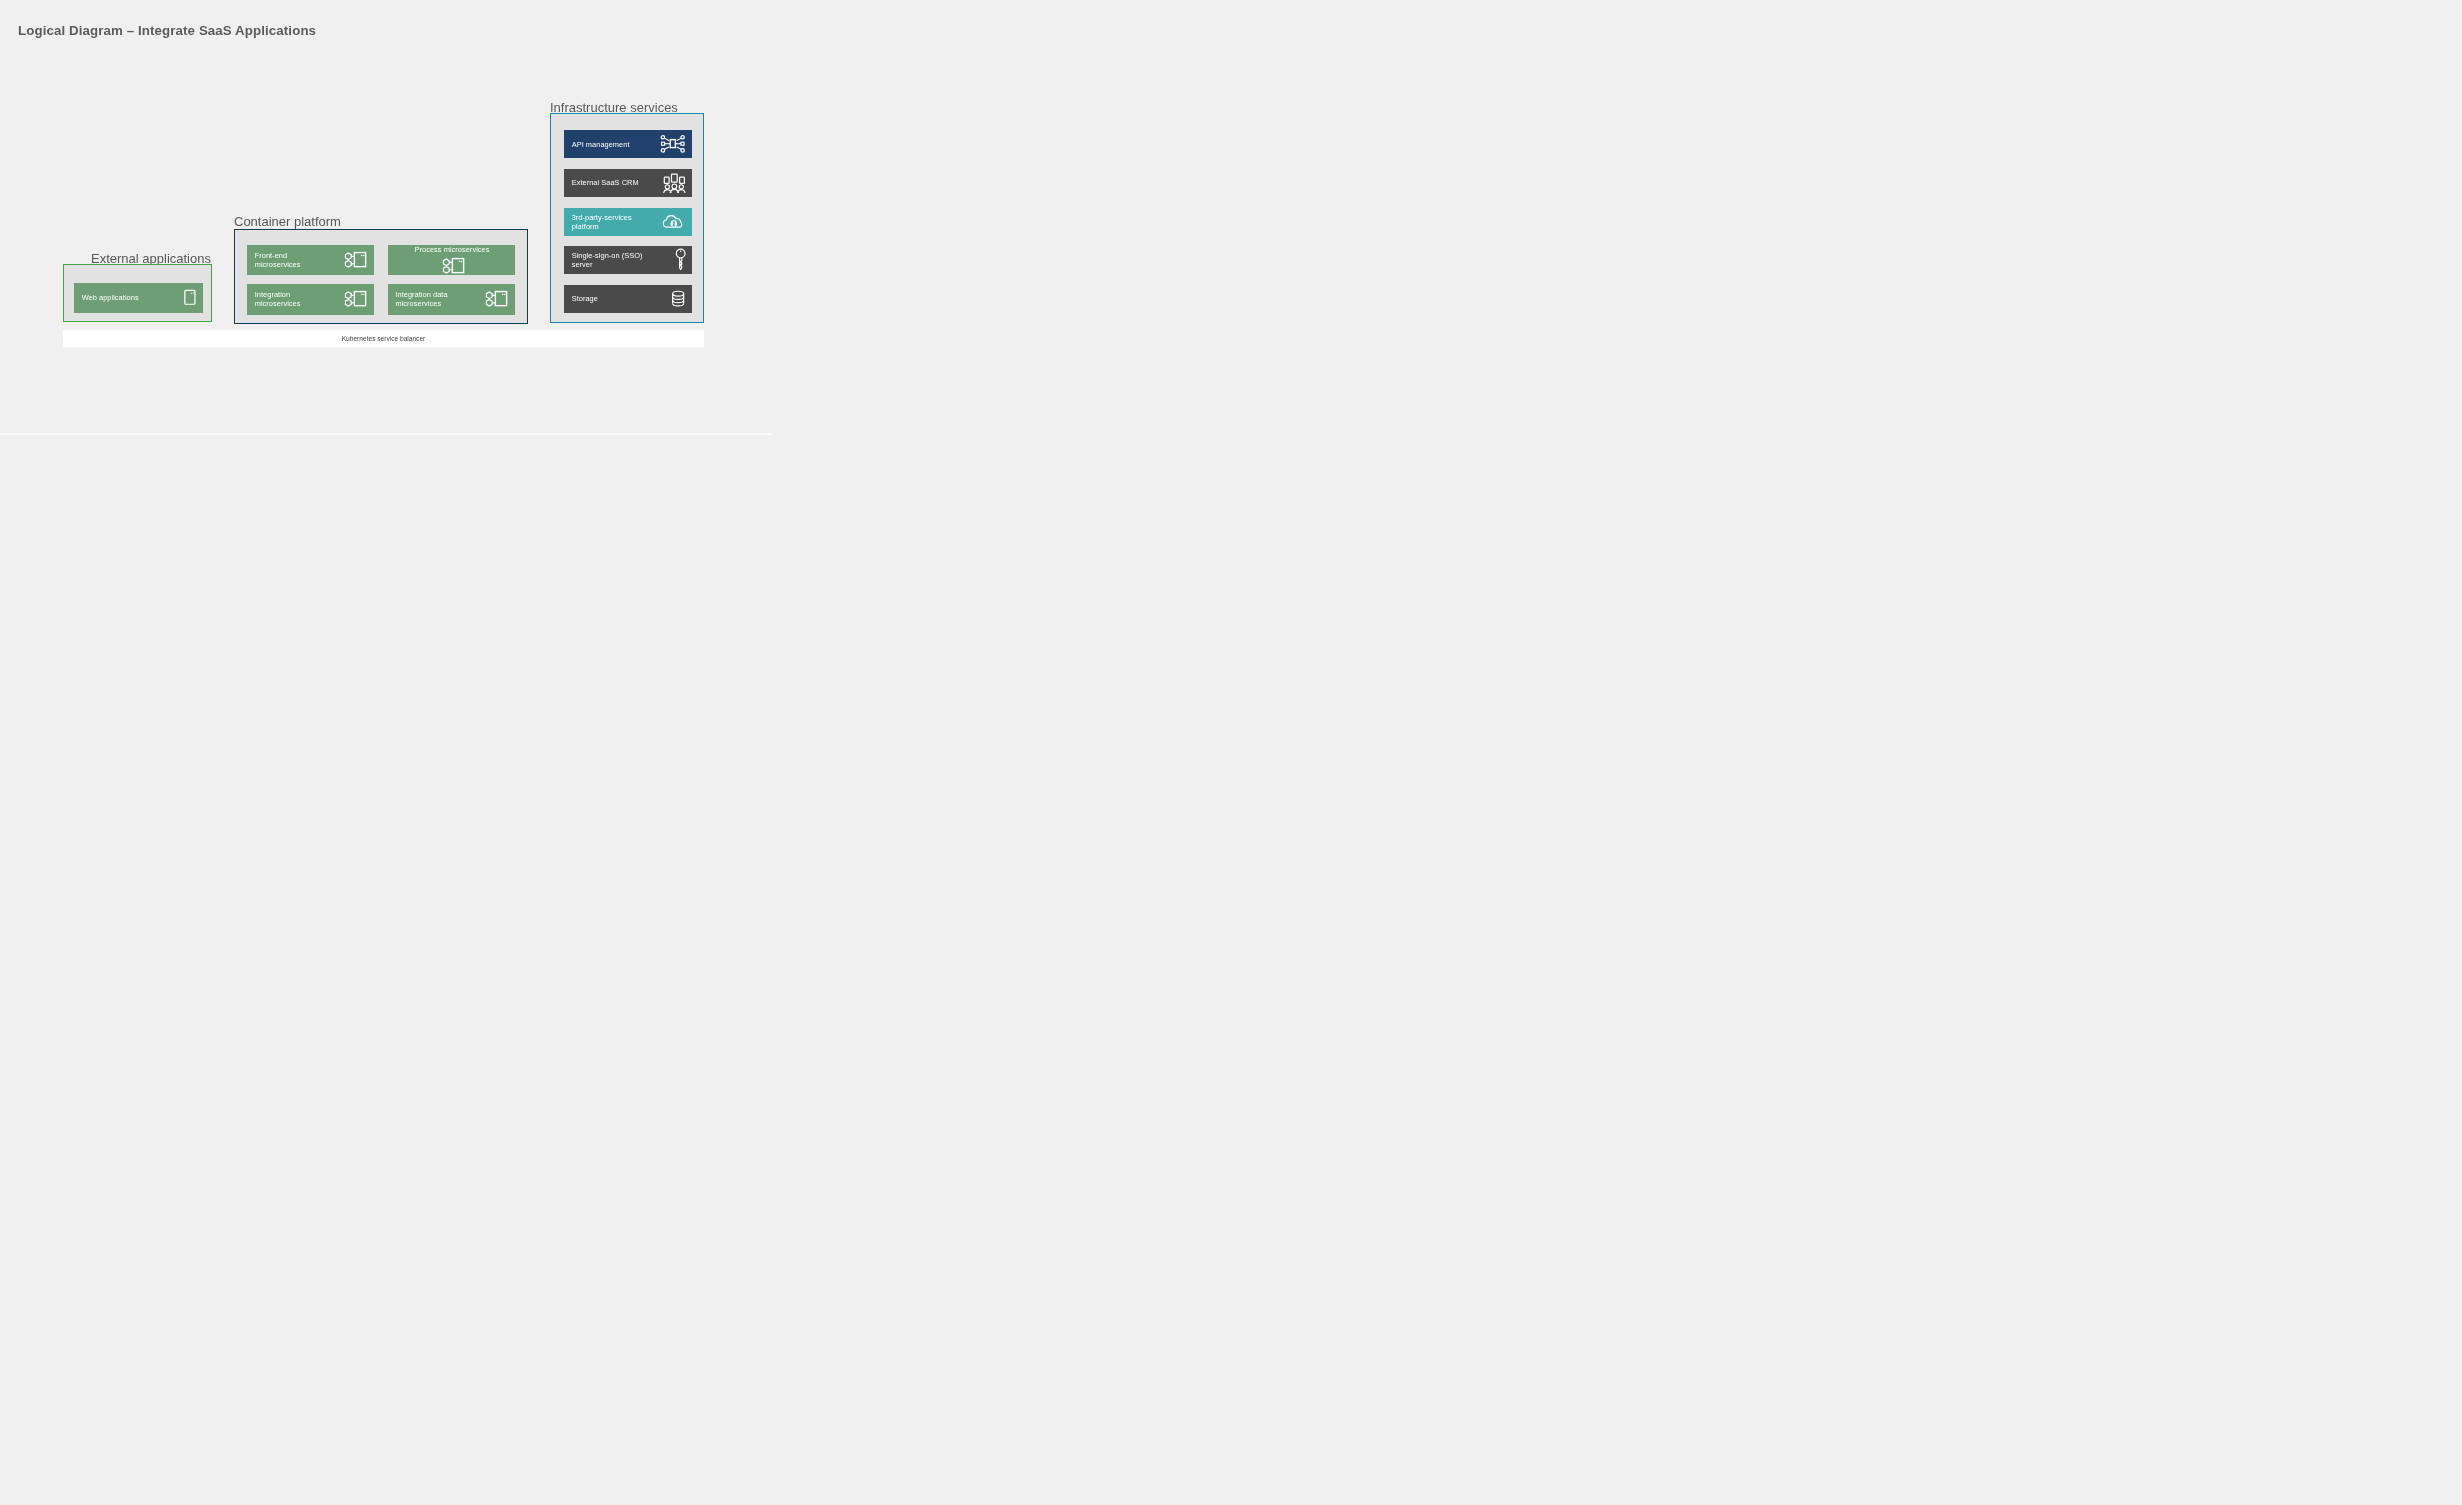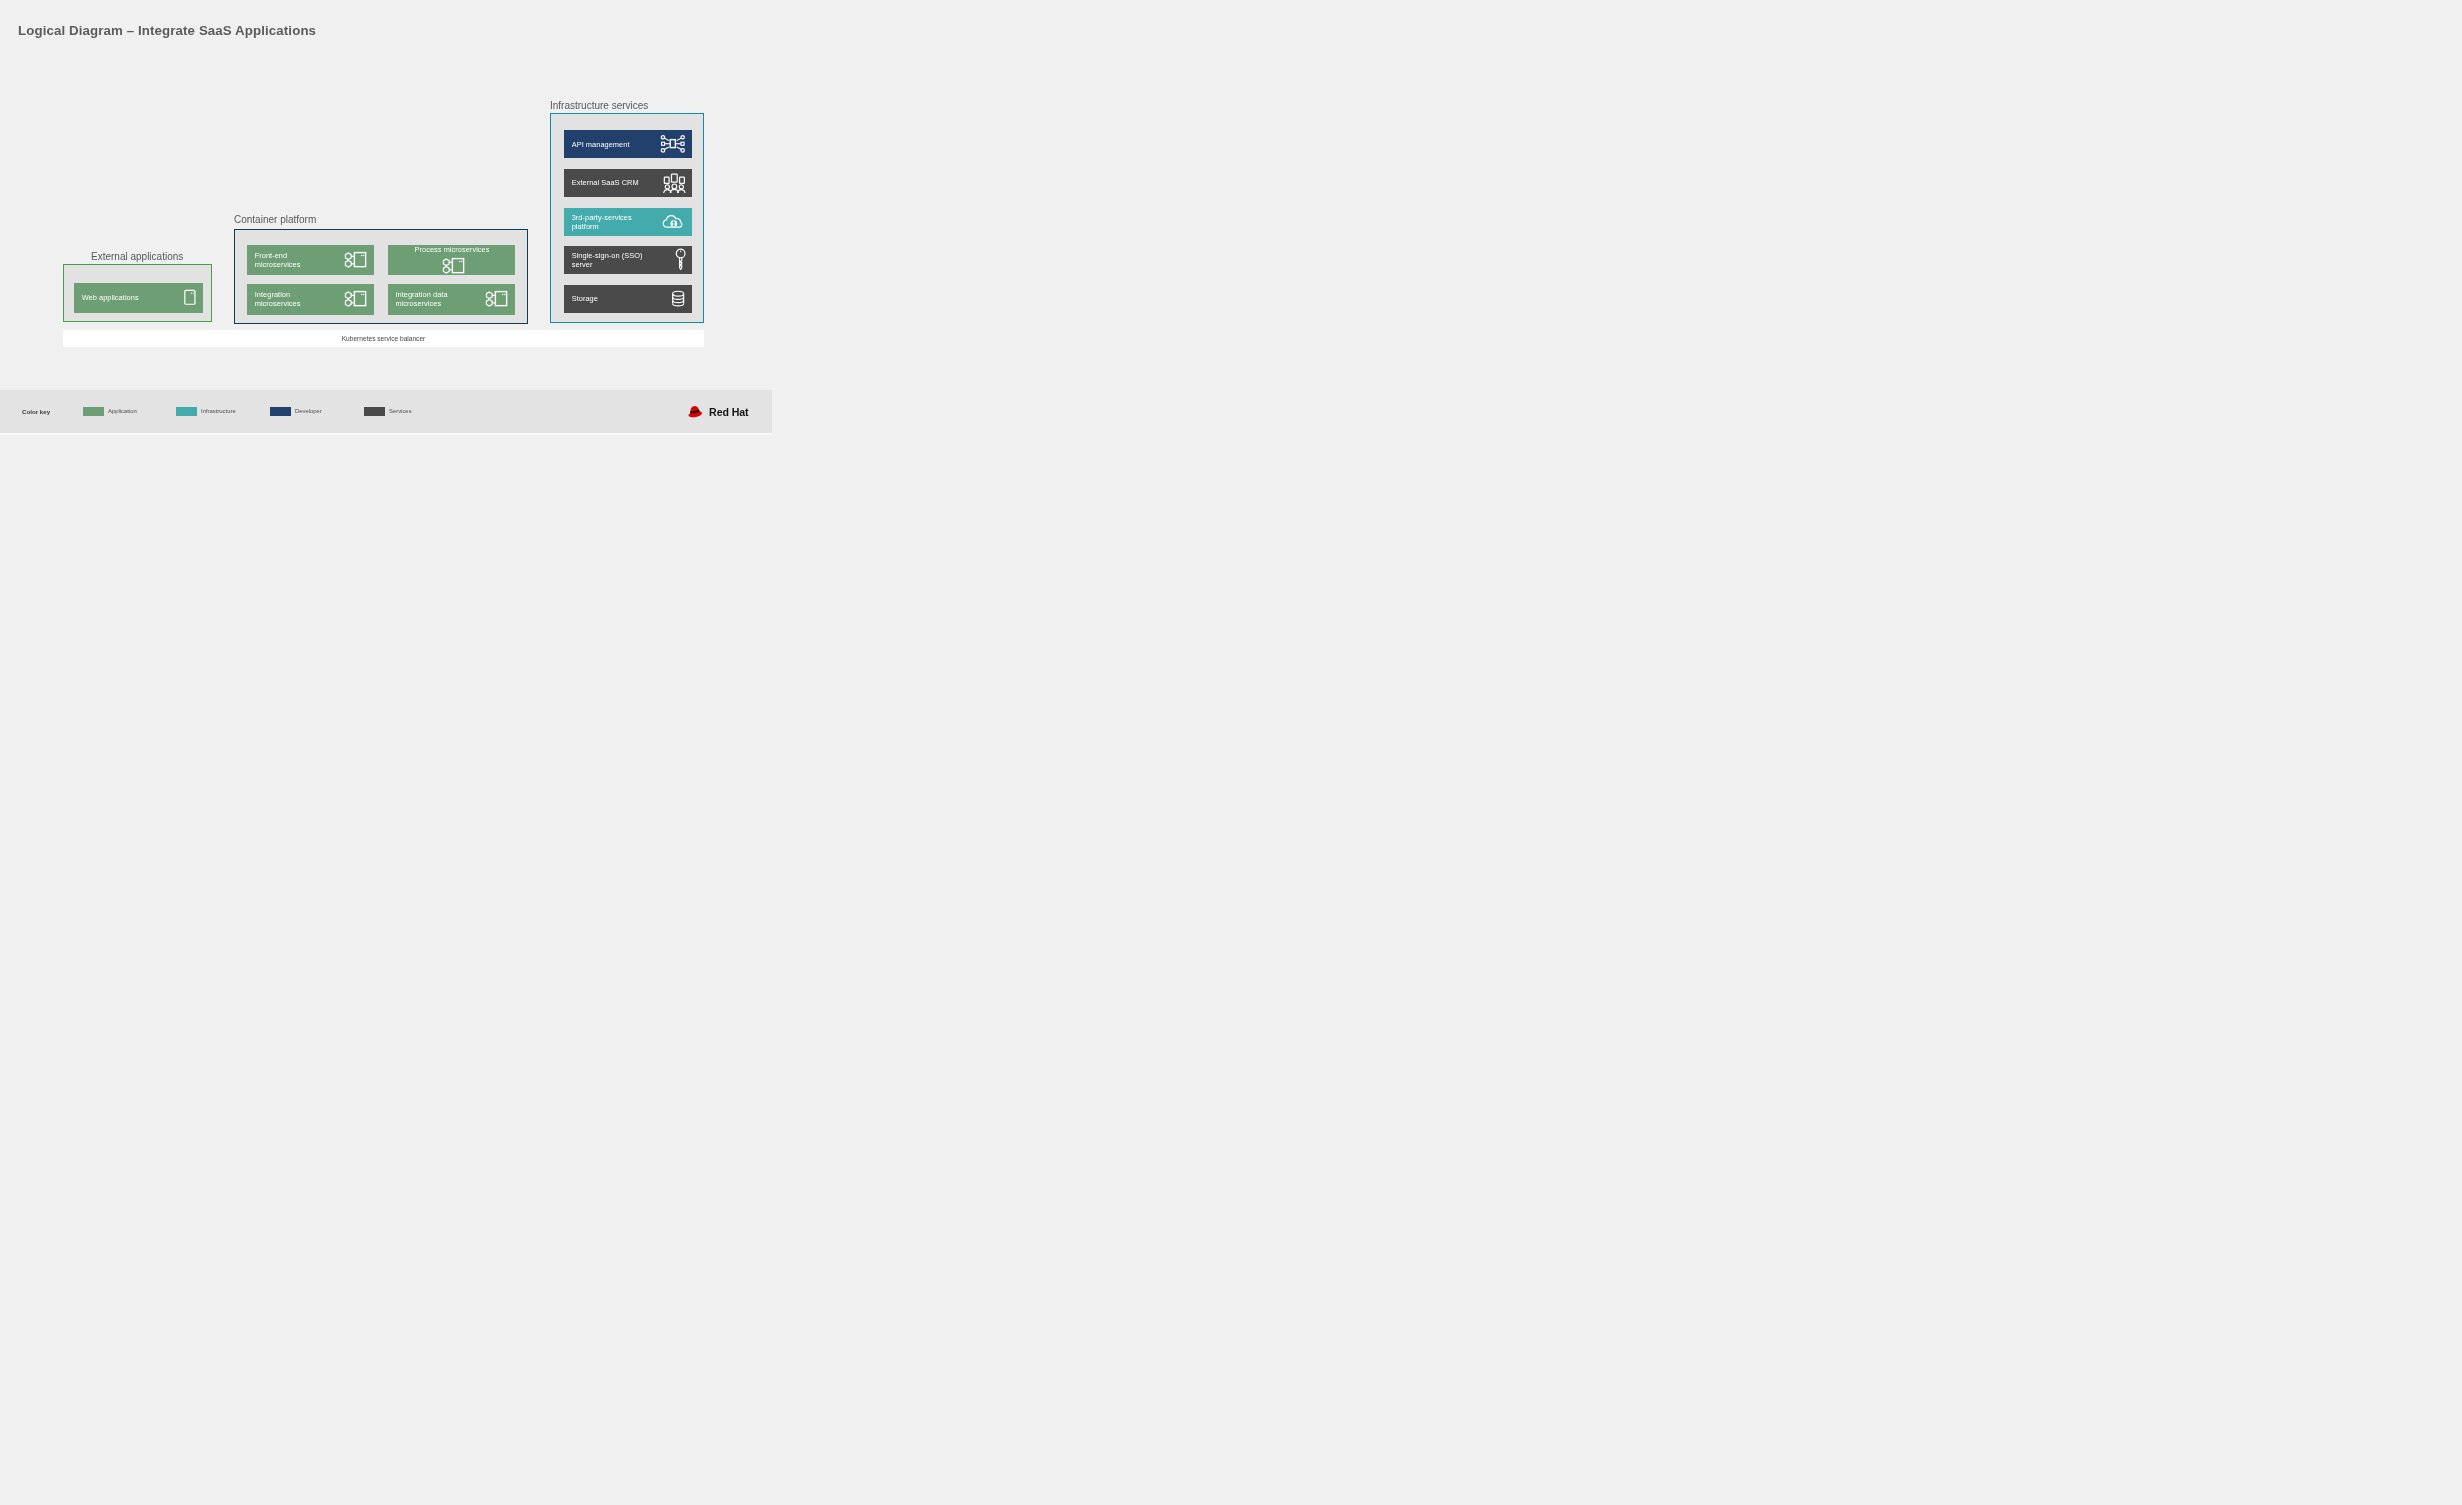--- a/index.html
+++ b/index.html
@@ -7,21 +7,21 @@
     position:relative;width:772px;height:435px;overflow:hidden;
     background:#f0f0f1;
     font-family:"Liberation Sans","DejaVu Sans",sans-serif;
     -webkit-font-smoothing:antialiased;
   }
   .page-title{
     position:absolute;left:18px;top:22.7px;
     font-size:13.3px;font-weight:700;color:#5c5c5c;letter-spacing:0.1px;
   }
   .group-label{
-    position:absolute;font-size:10px;color:#585858;
+    position:absolute;font-size:13px;color:#585858;
   }
   .group-box{
     position:absolute;background:#e2e2e3;border:1px solid #888;box-sizing:border-box;
   }
   .node{
     position:absolute;display:flex;align-items:center;justify-content:space-between;
     box-sizing:border-box;padding:0 6.4px 0 7.4px;color:#ffffff;
   }
   .node-label{
     font-size:7.4px;line-height:1.25;white-space:pre-line;letter-spacing:0.05px;
@@ -195,42 +195,17 @@
         <path class="icon-stroke" d="M6.5 25 a13.5 6 0 0 0 27 0" stroke-width="2.8"></path>
         <path class="icon-stroke" d="M6.5 33 a13.5 6 0 0 0 27 0" stroke-width="2.8"></path>
       </svg>
     </div>
   </div>
 
   <div class="balancer">
     <span class="balancer-label">Kubernetes service balancer</span>
   </div>
 
-  <div class="footer">
-    <div class="colorkey-title">Color key</div>
-
-    <div class="swatch" style="left: 83px; background-color: rgb(109, 158, 116);"></div>
-    <div class="swatch-label" style="left:108px;">Application</div>
-
-    <div class="swatch" style="left: 176px; background-color: rgb(68, 171, 173);"></div>
-    <div class="swatch-label" style="left:201px;">Infrastructure</div>
-
-    <div class="swatch" style="left: 270px; background-color: rgb(33, 64, 107);"></div>
-    <div class="swatch-label" style="left:295px;">Developer</div>
-
-    <div class="swatch" style="left: 364px; background-color: rgb(74, 74, 75);"></div>
-    <div class="swatch-label" style="left:389px;">Services</div>
-
-    <div class="rh-logo">
-      <svg width="21.7" height="16.7" viewBox="0 0 120 92">
-        <g transform="rotate(-10 60 46)">
-          <path d="M97 62c0 9-17 16-37 16S23 71 22 62c-.6-5 5-9 12-10l3-14C40 24 48 17 60 17s20 7 23 21l3 14c7 1 11.5 5 11 10z" fill="#e00000"></path>
-          <path d="M36 40c16 5 33 5 48 0l3 11c-17 6-37 6-54 0z" fill="#161616"></path>
-        </g>
-      </svg>
-      <span class="rh-wordmark">Red Hat</span>
-    </div>
-  </div>
 
   <div class="bottom-strip"></div>
 
 </div>
 
 
 </body></html>

